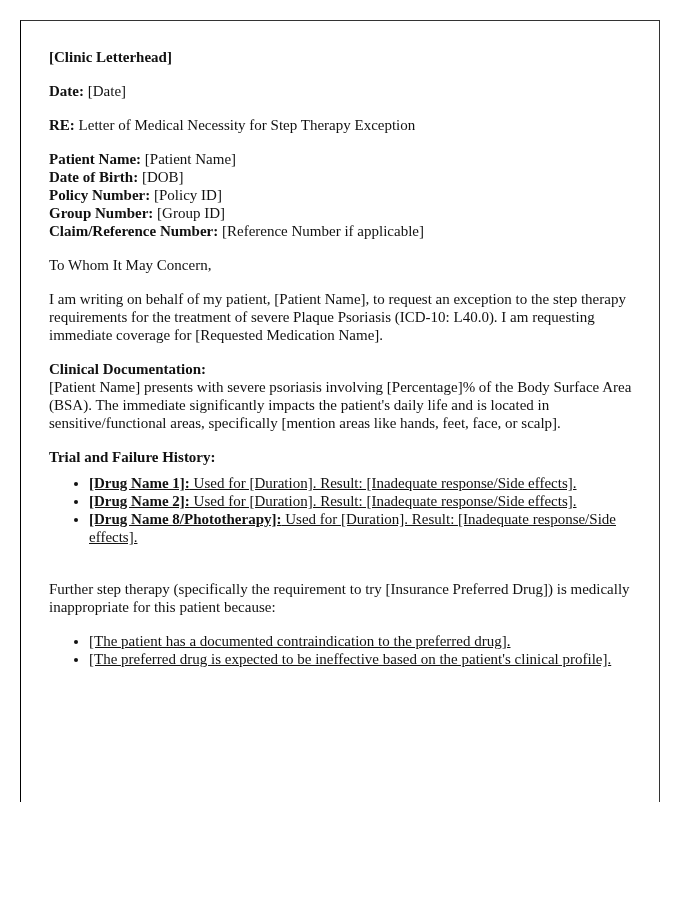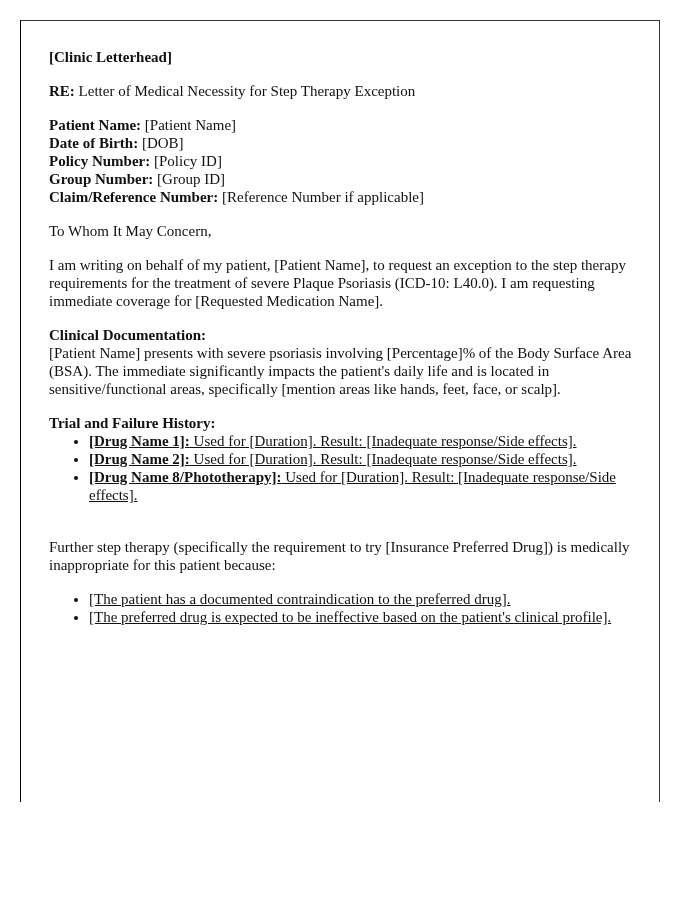--- a/index.html
+++ b/index.html
@@ -19,20 +19,21 @@
     li { margin: 0; text-decoration: underline; }
   </style>
 </head>
 <body>
 
 <div class="page">
   <div class="content">
 
     <p class="letterhead"><b>[Clinic Letterhead]</b></p>
 
+    <p><b>Date:</b><span> [Date]</span></p>
 
 
     <p><b>RE:</b><span> Letter of Medical Necessity for Step Therapy Exception</span></p>
 
     <p>
       <b>Patient Name:</b><span> [Patient Name]</span><br>
       <b>Date of Birth:</b><span> [DOB]</span><br>
       <b>Policy Number:</b><span> [Policy ID]</span><br>
       <b>Group Number:</b><span> [Group ID]</span><br>
       <b>Claim/Reference Number:</b><span> [Reference Number if applicable]</span>
@@ -40,21 +41,21 @@
 
     <p>To Whom It May Concern,</p>
 
     <p>I am writing on behalf of my patient, [Patient Name], to request an exception to the step therapy requirements for the treatment of severe Plaque Psoriasis (ICD-10: L40.0). I am requesting immediate coverage for [Requested Medication Name].</p>
 
     <p>
       <b>Clinical Documentation:</b><br>
       <span>[Patient Name] presents with severe psoriasis involving [Percentage]% of the Body Surface Area (BSA). The immediate significantly impacts the patient's daily life and is located in sensitive/functional areas, specifically [mention areas like hands, feet, face, or scalp].</span>
     </p>
 
-    <p style="margin-bottom:0;">
+    <p style="margin-bottom:8px;">
       <b>Trial and Failure History:</b><br>
     </p>
     <ul>
       <li><b>[Drug Name 1]:</b><span> Used for [Duration]. Result: [Inadequate response/Side effects].</span></li>
       <li><b>[Drug Name 2]:</b><span> Used for [Duration]. Result: [Inadequate response/Side effects].</span></li>
       <li><b>[Drug Name 8/Phototherapy]:</b><span> Used for [Duration]. Result: [Inadequate response/Side effects].</span></li>
     </ul>
 
     <p>
       <br>

